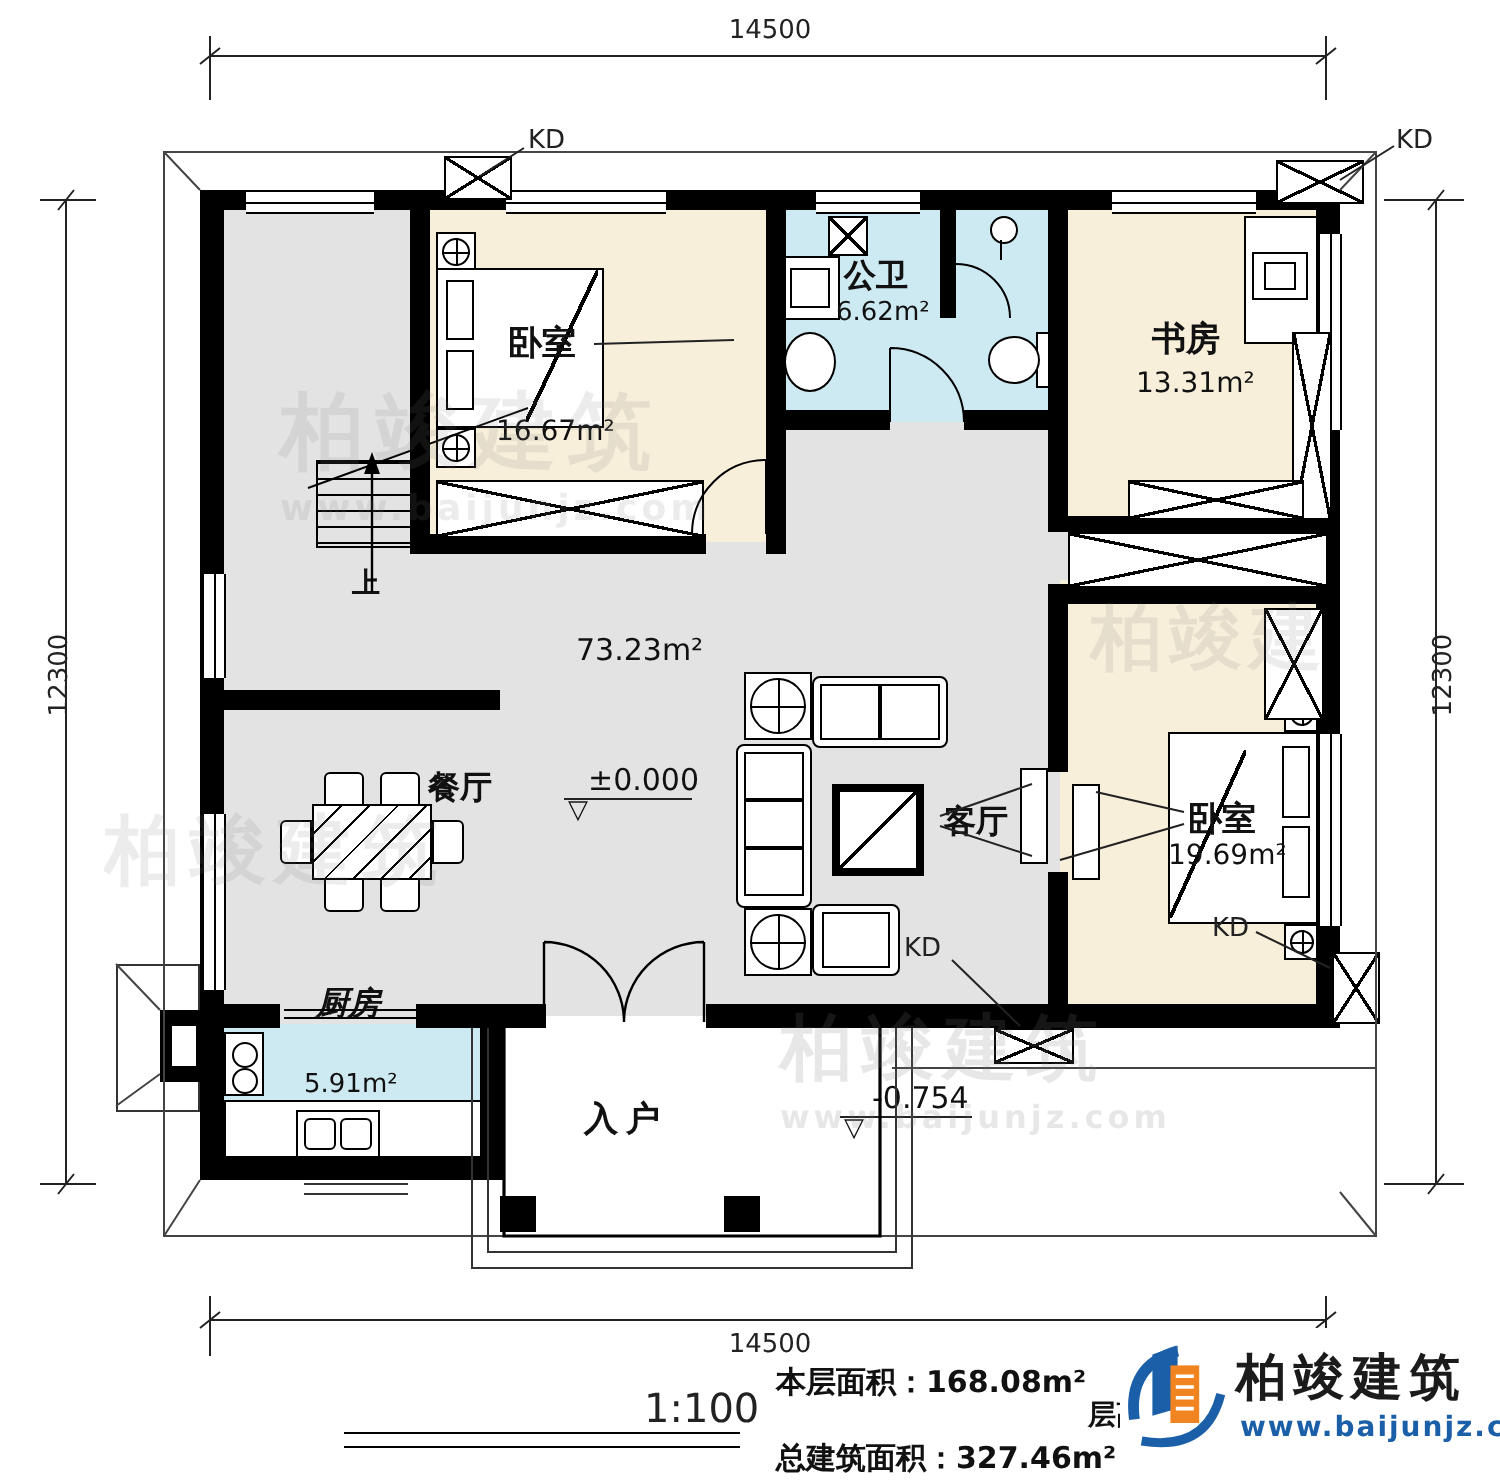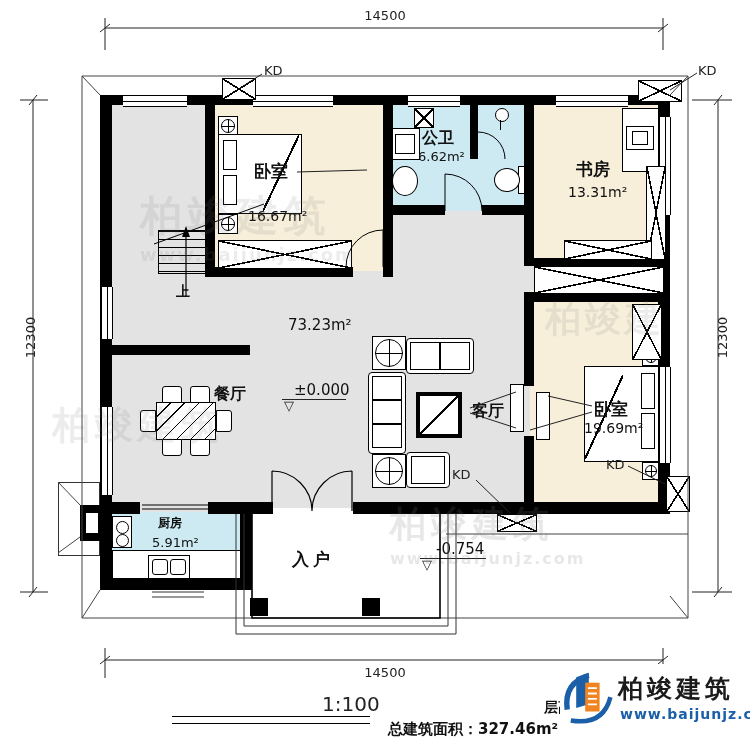--- a/index.html
+++ b/index.html
@@ -171,21 +171,21 @@
   <div class="area" style="left:248px;top:208px;font-size:14px;">16.67m²</div>
   <div class="lbl" style="left:422px;top:128px;font-size:16px;">公卫</div>
   <div class="area" style="left:418px;top:149px;font-size:13px;">6.62m²</div>
   <div class="lbl" style="left:576px;top:158px;font-size:17px;">书房</div>
   <div class="area" style="left:568px;top:184px;font-size:14px;">13.31m²</div>
   <div class="area" style="left:288px;top:316px;font-size:15px;">73.23m²</div>
   <div class="lbl" style="left:214px;top:384px;font-size:16px;">餐厅</div>
   <div class="lbl" style="left:472px;top:401px;font-size:16px;">客厅</div>
   <div class="lbl" style="left:594px;top:398px;font-size:17px;">卧室</div>
   <div class="area" style="left:584px;top:420px;font-size:14px;text-align:right;">19.69m²</div>
-  <div class="lbl" style="left:158px;top:515px;font-size:12px;">厨房</div>
+  <div class="lbl" style="left:158px;top:492px;font-size:16px;font-style:italic;">厨房</div>
   <div class="area" style="left:152px;top:535px;font-size:13px;">5.91m²</div>
   <div class="lbl" style="left:292px;top:548px;font-size:17px;letter-spacing:4px;">入户</div>
   <div class="lbl" style="left:176px;top:283px;font-size:14px;">上</div>
 
   <div class="area" style="left:294px;top:381px;font-size:15px;">±0.000</div>
   <div class="abs" style="left:282px;top:399px;width:64px;height:1px;background:#222;z-index:6;"></div>
   <div class="area" style="left:284px;top:398px;font-size:13px;">▽</div>
   <div class="area" style="left:436px;top:540px;font-size:15px;">-0.754</div>
   <div class="abs" style="left:420px;top:558px;width:66px;height:1px;background:#222;z-index:6;"></div>
   <div class="area" style="left:422px;top:557px;font-size:13px;">▽</div>
@@ -248,20 +248,23 @@
     <path d="M697,73 L670,90" stroke="#222" stroke-width="1"></path>
     <path d="M476,480 L510,513" stroke="#222" stroke-width="1"></path>
     <path d="M628,466 L665,484" stroke="#222" stroke-width="1"></path>
     <path d="M297,172 L367,170" stroke="#222" stroke-width="1"></path>
     <path d="M470,408 L516,392 M470,413 L516,428" stroke="#222" stroke-width="1"></path>
     <path d="M592,406 L548,396 M592,412 L530,430" stroke="#222" stroke-width="1"></path>
   </svg>
 
   <div class="tb" style="left:322px;top:692px;font-size:20px;color:#222;">1:100</div>
   <div class="tb" style="left:172px;top:716px;width:198px;height:6px;border-top:1.6px solid #000;border-bottom:1.6px solid #000;"></div>
+  <div class="tb" style="left:388px;top:682px;font-size:15px;font-weight:bold;">
+    <span>本层面积：</span><span>168.08m²</span>
+  </div>
   <div class="tb" style="left:388px;top:704px;font-size:15px;font-weight:bold;margin-top:16px;">
     <span>总建筑面积：</span><span>327.46m²</span>
   </div>
   <div class="tb" style="left:544px;top:699px;font-size:14px;font-weight:bold;z-index:8;">层高：3.</div>
 
   <div class="tb" style="left:560px;top:664px;width:190px;height:70px;z-index:9;background:#fff;">
     <svg width="54" height="64" viewBox="0 0 60 66" style="position:absolute;left:0;top:2px;">
       <path d="M8,46 Q4,16 32,8" stroke="#1a5fa8" stroke-width="6" fill="none"></path>
       <path d="M12,58 Q48,64 56,32" stroke="#1a5fa8" stroke-width="5" fill="none"></path>
       <polygon points="18,10 32,5 32,40 18,44" fill="#1a5fa8"></polygon>

